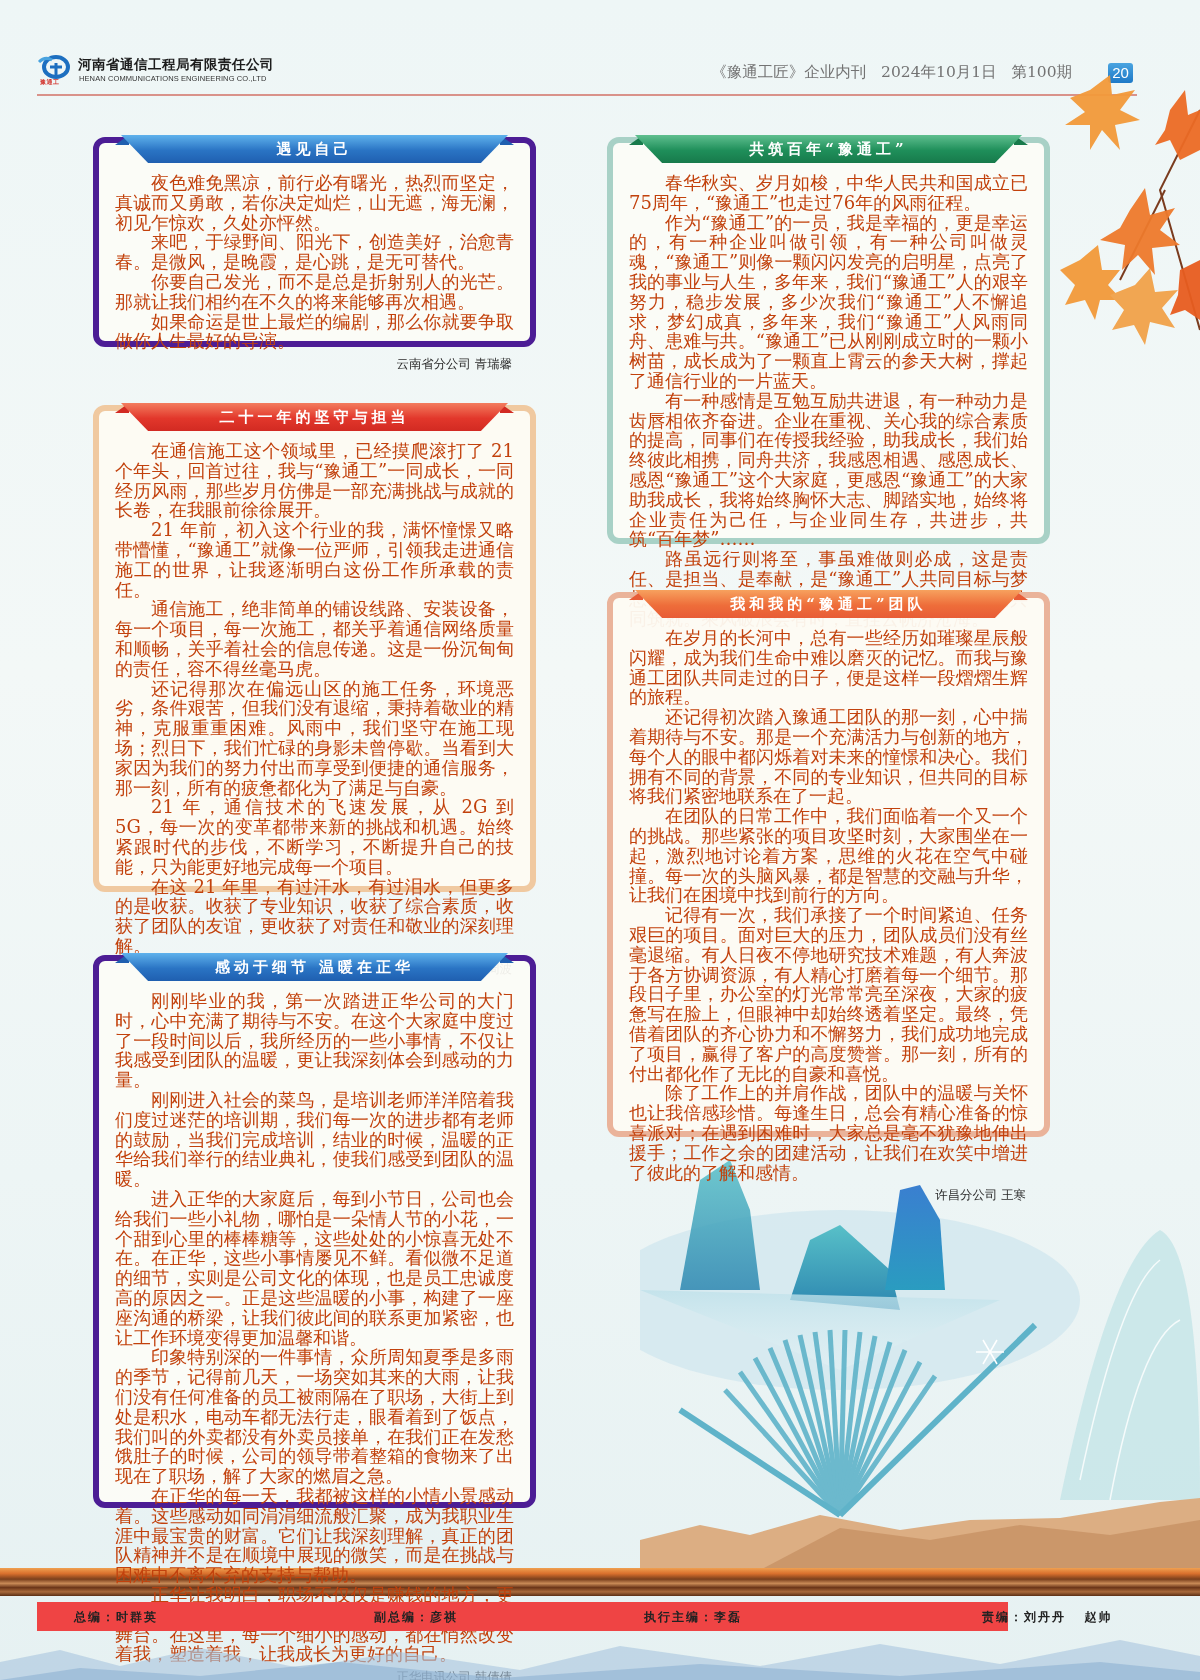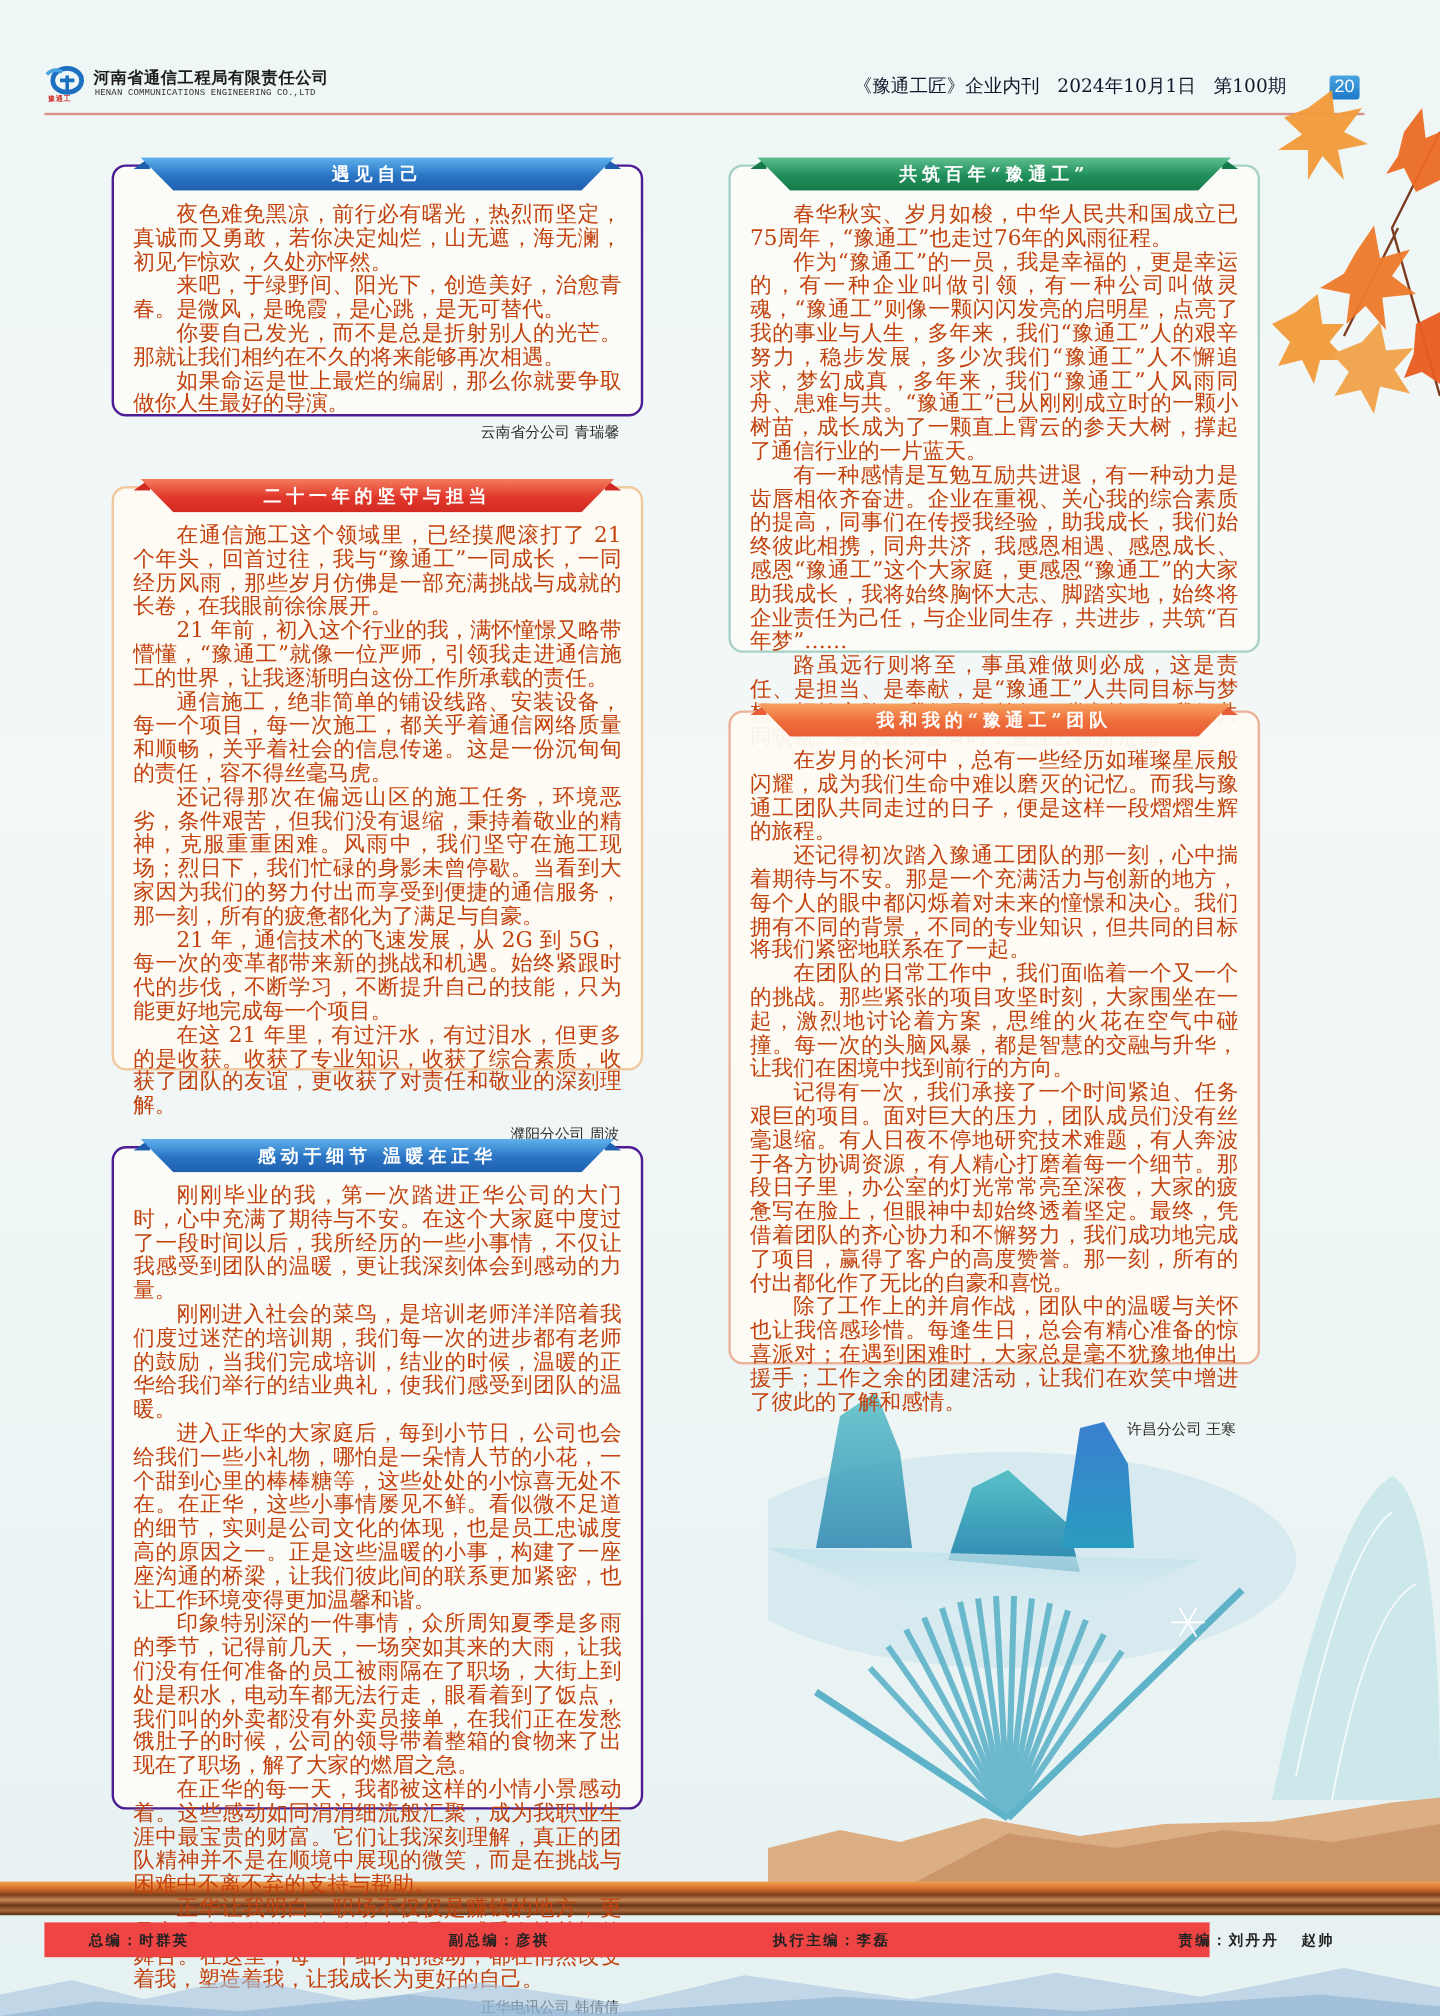--- a/index.html
+++ b/index.html
@@ -8,29 +8,29 @@
     position: relative;
     font-family: "DejaVu Serif", "Liberation Serif", serif;
     background: linear-gradient(180deg, #eef6f6 0%, #f3f8f7 40%, #edf5f5 70%, #e6f1f2 100%);
     color: #2a2a2a;
   }
   
   .header { position: absolute; left: 0; top: 0; width: 1200px; height: 100px; }
   .logo { position: absolute; left: 36px; top: 54px; width: 38px; height: 32px; }
   .logo-tag { position: absolute; left: 40px; top: 78px; font-size: 6px; color: #d2332c; font-family: "DejaVu Sans", sans-serif; font-weight: bold; letter-spacing: 0.5px; }
   .company-cn { position: absolute; left: 78px; top: 56px; font-family: Liberation Serif, serif; font-weight: bold; font-size: 13.5px; color: #1c1c1c; letter-spacing: 0.5px; }
-  .company-en { position: absolute; left: 79px; top: 74px; font-family: Liberation Mono, monospace; font-size: 7.5px; color: #333; letter-spacing: 0.1px; }
-  .pub-line { position: absolute; right: 128px; top: 62px; font-size: 15.5px; color: #0f172a; white-space: pre; }
+  .company-en { position: absolute; left: 79px; top: 74px; font-family: Liberation Sans, sans-serif; font-size: 7.5px; color: #333; letter-spacing: 0.1px; }
+  .pub-line { position: absolute; right: 128px; top: 62px; font-size: 15.5px; color: #737373; white-space: pre; }
   .page-badge { position: absolute; left: 1108px; top: 63px; width: 25px; height: 20px; background: linear-gradient(180deg, #4aa4e0, #1e79c7); border-radius: 3px; color: #fff; font-family: "Liberation Sans", sans-serif; font-weight: normal; font-size: 15px; text-align: center; line-height: 20px; }
   .header-rule { position: absolute; left: 37px; top: 94px; width: 1100px; height: 2px; background: #d9928a; }
 
   
   .article {
     position: absolute;
-    border: 2px solid #4c1d95;
+    border: 6px solid #4c1d95;
     border-radius: 12px;
     background: rgba(252, 252, 246, 0.93);
     padding: 0 16px 12px 16px;
   }
   .article.orange { border-color: #f0c9a0; background: rgba(253, 251, 242, 0.95); }
   .article.green  { border-color: #a8d1c6; }
   .article.coral  { border-color: #eab39a; background: rgba(253, 251, 243, 0.95); }
 
   .title-ribbon {
     position: absolute; top: -8px; left: 22px; right: 22px; height: 28px;

